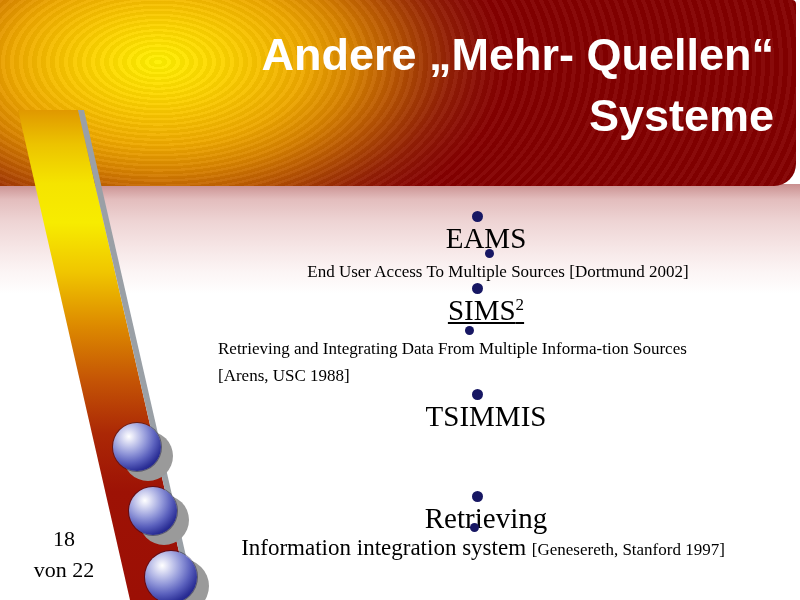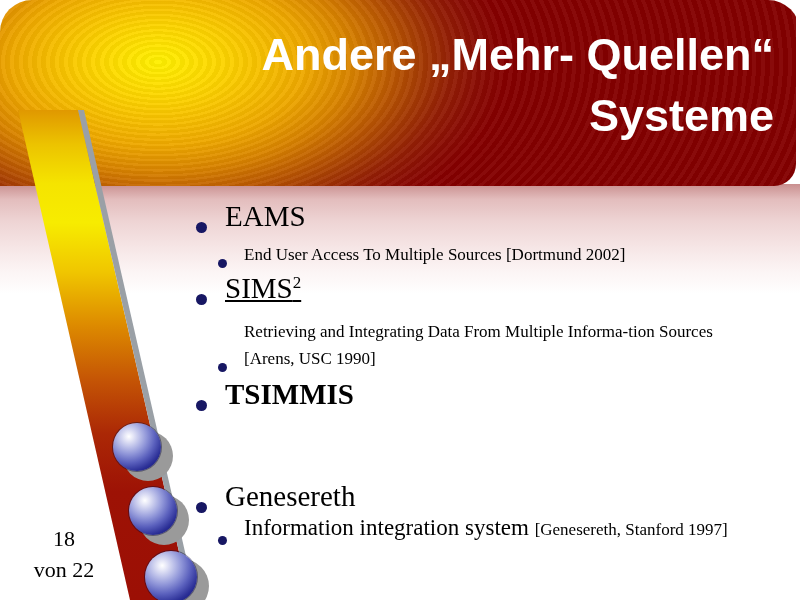--- a/index.html
+++ b/index.html
@@ -7,21 +7,20 @@
     padding: 0;
     background: #ffffff;
   }
   #slide {
     position: relative;
     width: 800px;
     height: 600px;
     overflow: hidden;
     background: #ffffff;
     font-family: "Liberation Serif", "DejaVu Serif", serif;
-    border-radius: 32px;
   }
 
   
   #body-wash {
     position: absolute;
     left: 0;
     top: 184px;
     width: 800px;
     height: 110px;
     background: linear-gradient(to bottom,
@@ -126,21 +125,22 @@
     position: absolute;
     left: 0;
     top: 0;
     width: 800px;
     height: 600px;
     z-index: 7;
   }
   .row {
     position: absolute;
     display: flex;
-    align-items: flex-end;
+    align-items: center;
+    flex-direction: column;
   }
   .bullet-l1 {
     flex: 0 0 auto;
     width: 11px;
     height: 11px;
     border-radius: 50%;
     background: #171763;
     margin-top: 11px;
     margin-right: 18px;
   }
@@ -253,31 +253,31 @@
       <span class="bullet-l2"></span>
       <span class="lvl2-text">End User Access To Multiple Sources [Dortmund 2002]</span>
     </div>
 
     <div class="row" style="left:196px; top:272px; width:580px;text-decoration:underline;">
       <span class="bullet-l1"></span>
       <span class="lvl1-text"><span>SIMS</span><sup>2</sup></span>
     </div>
     <div class="row" style="left:218px; top:318px; width:520px;">
       <span class="bullet-l2"></span>
-      <span class="lvl2-text">Retrieving and Integrating Data From Multiple Informa-­tion Sources [Arens, USC 1990]</span>
-    </div>
-
-    <div class="row" style="left:196px; top:378px; width:580px;font-weight:bold;">
+      <span class="lvl2-text">Retrieving and Integrating Data From Multiple Informa-­tion Sources [Arens, USC 1988]</span>
+    </div>
+
+    <div class="row" style="left:196px; top:378px; width:580px;">
       <span class="bullet-l1"></span>
       <span class="lvl1-text">TSIMMIS</span>
     </div>
 
     <div class="row" style="left:196px; top:480px; width:580px;">
       <span class="bullet-l1"></span>
-      <span class="lvl1-text">Genesereth</span>
+      <span class="lvl1-text">Retrieving</span>
     </div>
     <div class="row" style="left:218px; top:512px; width:530px;font-family:Liberation Serif, serif;">
       <span class="bullet-l2" style="margin-top:11px;"></span>
       <span class="lvl2-text-big"><span>Information integration system </span><span class="cite">[Genesereth, Stanford 1997]</span></span>
     </div>
 
   </div>
 
   <div id="pagenum">18
 von 22</div>

